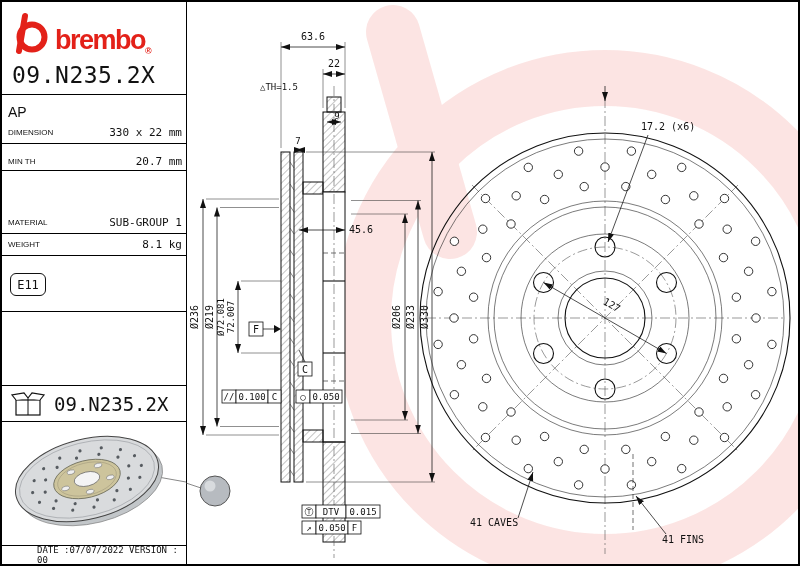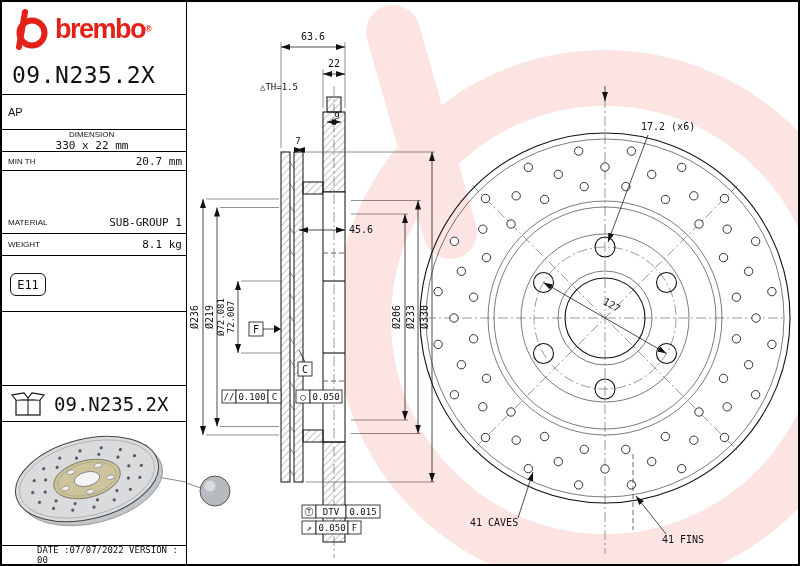--- a/index.html
+++ b/index.html
@@ -3,34 +3,34 @@
 <meta charset="utf-8">
 <style>
   html,body{margin:0;padding:0;background:#fff;}
   .page{position:relative;width:800px;height:566px;background:#fff;border:2px solid #000;
         box-sizing:border-box;font-family:"Liberation Sans",sans-serif;overflow:hidden;}
   .watermark{position:absolute;left:0;top:0;pointer-events:none;}
   .left-panel{position:absolute;left:0;top:0;width:184px;height:562px;background:#fff;
               border-right:1.5px solid #000;}
   .prow{position:absolute;left:0;width:184px;border-bottom:1px solid #000;display:flex;
         align-items:center;box-sizing:border-box;background:#fff;}
-  .logo-row{top:0;height:55px;}
+  .logo-row{top:0;height:55px;align-items:flex-end;}
   .pn-row{top:53px;height:40px;}
   .pn-row .pn{font-family:"DejaVu Sans Mono",monospace;font-size:23px;letter-spacing:.5px;
               padding-left:10px;color:#111;}
   .ap-row{top:93px;height:35px;}
-  .sr1{top:128px;height:22px;flex-direction:column;} .sr2{top:150px;height:19px;} .sr3{top:169px;height:19px;}
+  .sr1{top:120px;height:22px;} .sr2{top:150px;height:19px;} .sr3{top:169px;height:19px;}
   .sr4{top:188px;height:22px;} .sr5{top:210px;height:22px;} .sr6{top:232px;height:22px;}
   .e11-row{top:254px;height:56px;}
   .pkg-row{top:383px;height:37px;border-top:1px solid #000;}
   .disc-row{top:420px;height:123px;border-bottom:none;background:transparent;}
   .footer-row{top:543px;height:19px;border-top:1px solid #000;border-bottom:none;}
   .lbl{width:56px;padding-left:6px;font-size:8px;color:#111;flex-shrink:0;}
   .val{flex:1;text-align:right;font-family:"DejaVu Sans Mono",monospace;font-size:11px;color:#111;padding-right:4px;}
-  .ap-row .lbl{font-size:11px;}
+  .ap-row .lbl{font-size:14px;}
   .ap-row .val{text-align:left;padding-left:8px;font-size:12px;margin-top:44px;}
   .brand-name{font-size:27px;font-weight:bold;color:var(--brand-red,#e32119);
               letter-spacing:-1.5px;margin-left:3px;}
   .reg{font-size:9px;color:var(--brand-red,#e32119);vertical-align:super;font-weight:bold;}
   .e11-badge{position:absolute;left:8px;top:17px;width:34px;height:21px;border:1.5px solid #111;
              border-radius:6px;display:flex;align-items:center;justify-content:center;
              font-family:"DejaVu Sans Mono",monospace;font-size:12px;color:#111;background:#fff;}
   .homo-text{position:absolute;left:48px;top:9px;width:130px;text-align:center;
              font-family:"DejaVu Sans Mono",monospace;font-size:11px;line-height:17px;color:#111;}
   .pkg-pn{font-family:"DejaVu Sans Mono",monospace;font-size:19px;color:#111;margin-left:8px;}

